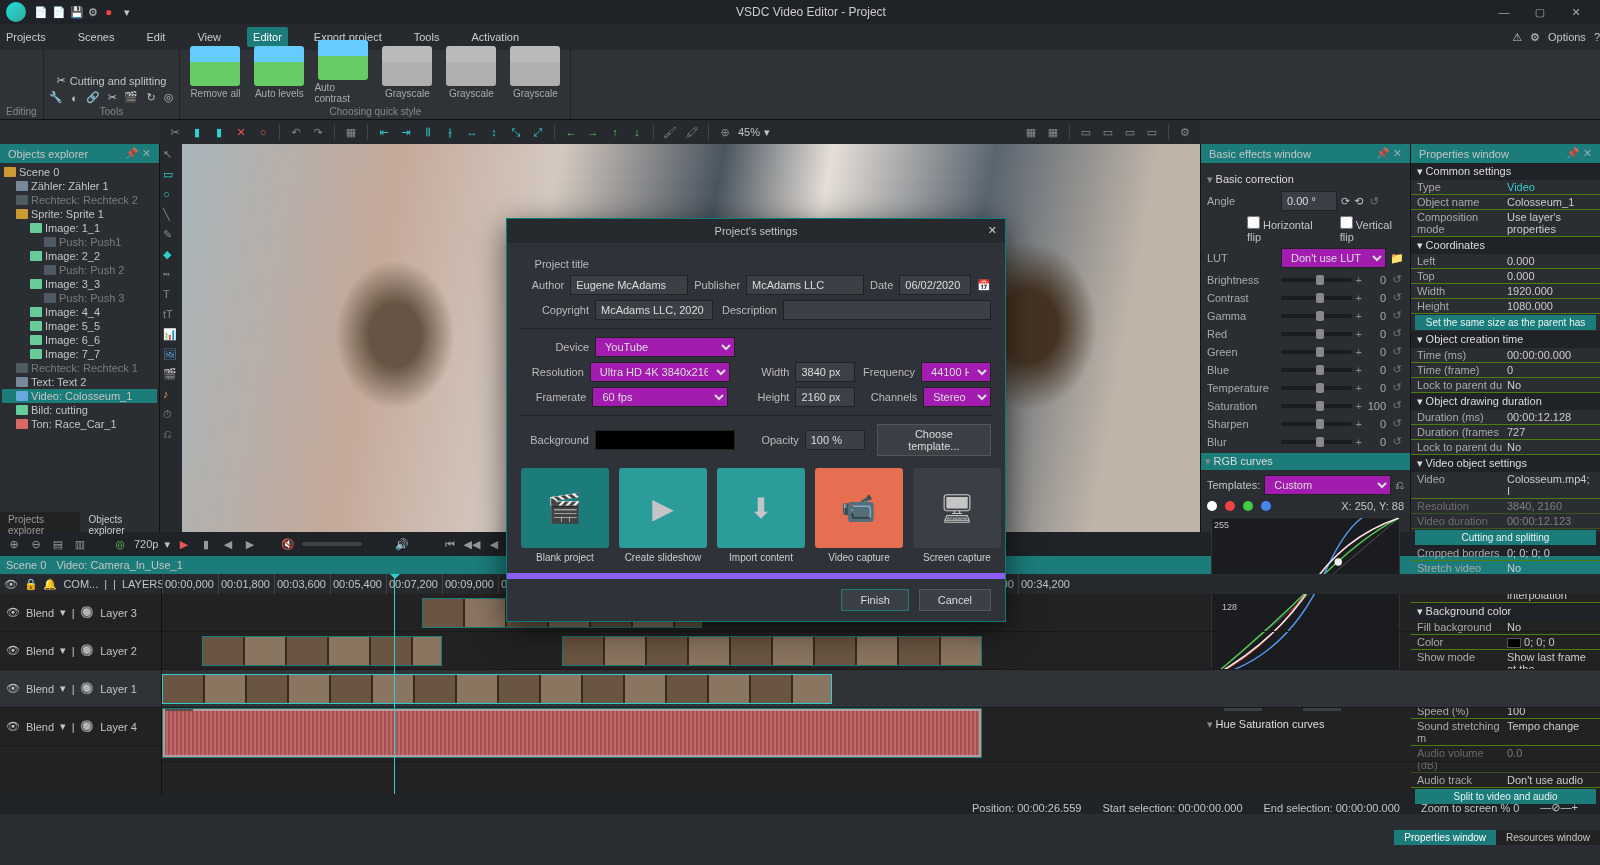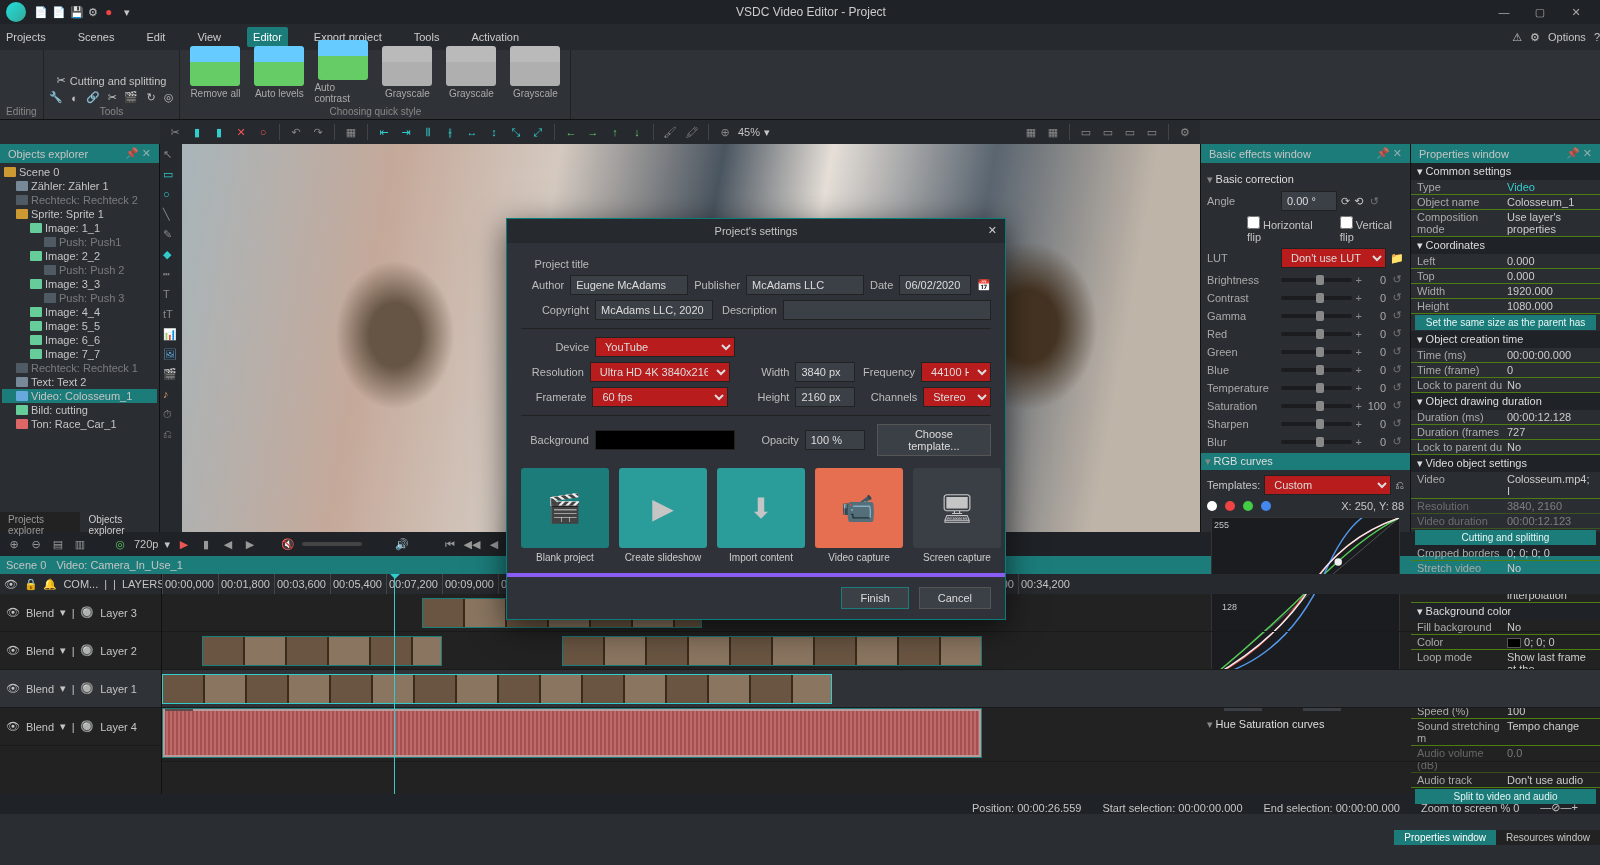--- a/index.html
+++ b/index.html
@@ -97,29 +97,29 @@
 
 
 .dialog{position:absolute;left:506px;top:218px;width:500px;background:#2f3339;border:1px solid #0a7c7a;box-shadow:0 8px 30px rgba(0,0,0,.6);z-index:50}
 .dlg-title{background:#26292e;padding:6px 10px;text-align:center;color:#ddd;position:relative}
 .dlg-title .x{position:absolute;right:8px;top:5px;color:#ccc;cursor:pointer}
 .dlg-body{padding:10px 14px}
 .drow{display:flex;align-items:center;margin:5px 0;gap:6px}
 .drow .dl{width:68px;text-align:right;font-size:11px;color:#bbb}
 .drow .dl2{width:58px;text-align:right;font-size:11px;color:#bbb}
 .din{background:#3b3f46;border:1px solid #222;color:#ddd;padding:3px 5px;font-size:11px;height:20px}.din.w2{width:118px}.din.full{flex:1}
-.dsel{background:#b91c1c;border:1px solid #222;color:#ddd;padding:2px 5px;font-size:11px;height:20px}
+.dsel{background:#a21caf;border:1px solid #222;color:#ddd;padding:2px 5px;font-size:11px;height:20px}
 .dsep{height:1px;background:#222;margin:8px 0}
 .dcolor{width:140px;height:20px;background:#000;border:1px solid #222}
 .tiles{display:flex;gap:10px;margin-top:12px}
 .tile{width:88px;display:flex;flex-direction:column;align-items:center}
 .tile .tbox{width:88px;height:80px;border-radius:3px;display:flex;align-items:center;justify-content:center;font-size:28px}
 .tile .tlbl{font-size:10px;color:#ccc;margin-top:4px;text-align:center}
 .t1{background:#1b7c7a}.t2{background:#2a9d9b}.t3{background:#2a9d9b}.t4{background:#e76f51}.t5{background:#3a3f46}
-.dlg-foot{display:flex;justify-content:flex-end;gap:10px;padding:10px 14px;border-top:4px solid #8b5cf6}
+.dlg-foot{display:flex;justify-content:flex-end;gap:10px;padding:10px 14px;border-top:6px solid #8b5cf6}
 .dbtn{background:#3b3f46;border:1px solid #555;padding:4px 18px;color:#ddd;cursor:pointer}
 .dbtn.primary{border-color:#1b7c7a}
 
 .curves{height:170px;background:#1a1c1f;margin:4px;position:relative;border:1px solid #333}
 .curves svg{position:absolute;inset:0}
 .dot{width:10px;height:10px;border-radius:50%;display:inline-block;margin-right:4px}
 </style>
 </head>
 <body>
 
@@ -586,21 +586,21 @@
         <div class="psec">Background color</div>
         <div class="prow">
             <span class="pl">Fill background</span>
             <span class="pv">No</span>
           </div>
         <div class="prow">
             <span class="pl">Color</span>
             <span class="pv"><span style="display:inline-block;width:14px;height:10px;background:#000;border:1px solid #555;vertical-align:middle"></span> <span>0; 0; 0</span></span>
           </div>
         <div class="prow">
-            <span class="pl">Loop mode</span>
+            <span class="pl">Show mode</span>
             <span class="pv">Show last frame at the</span>
           </div>
         <div class="prow">
             <span class="pl">Playing backwards</span>
             <span class="pv">No</span>
           </div>
         <div class="prow">
             <span class="pl">Speed (%)</span>
             <span class="pv">100</span>
           </div>

